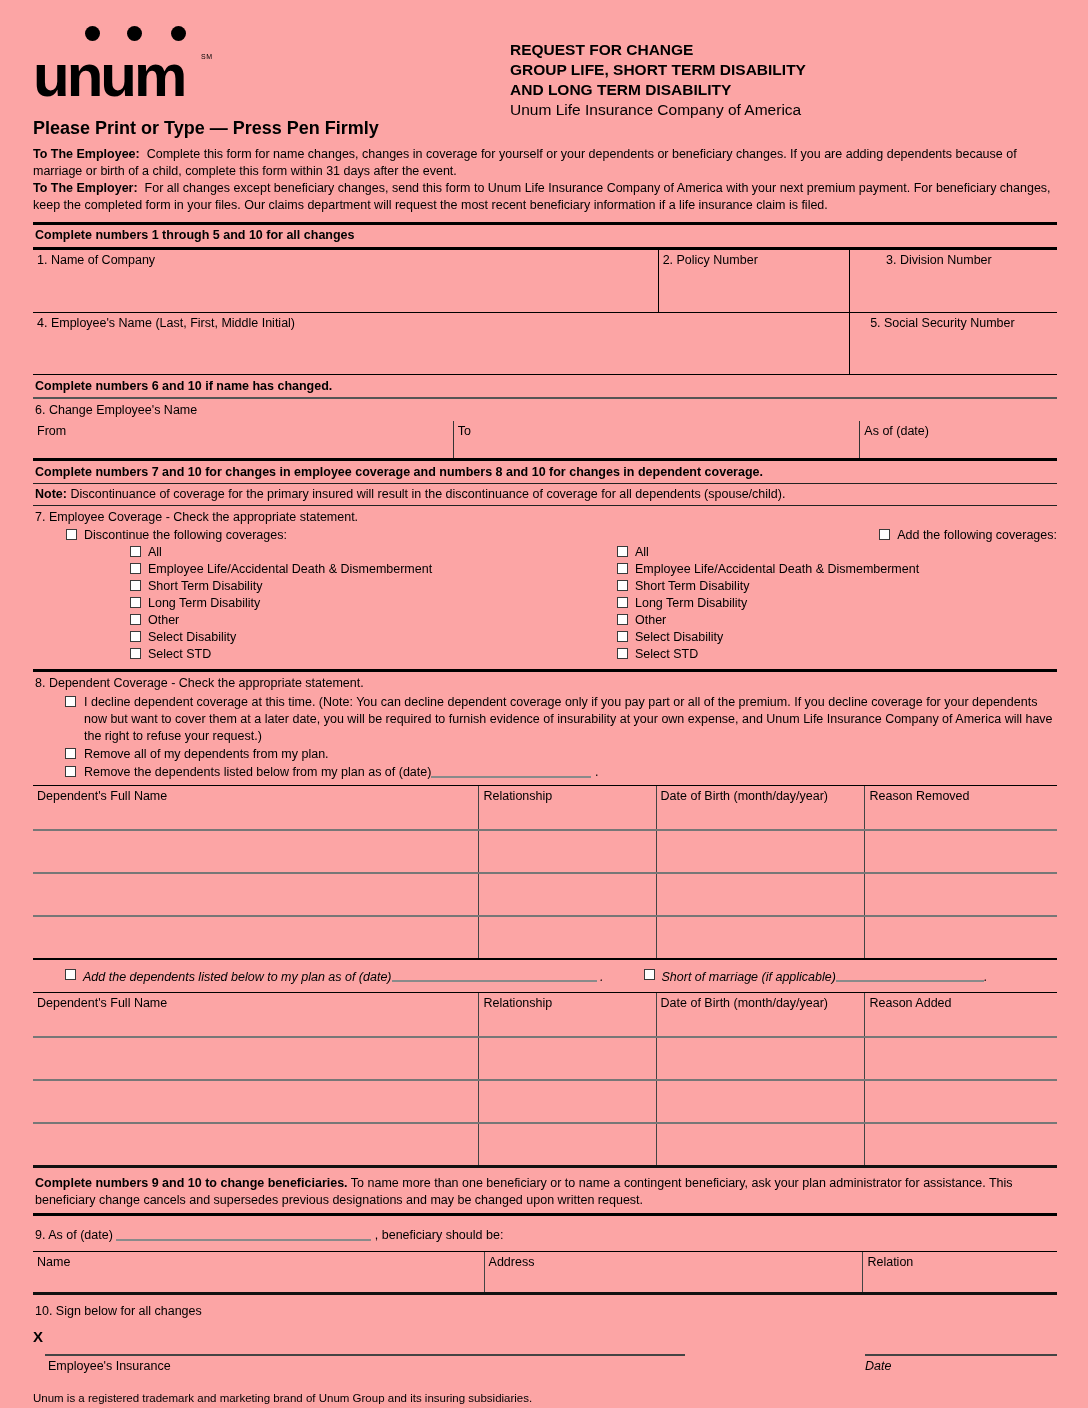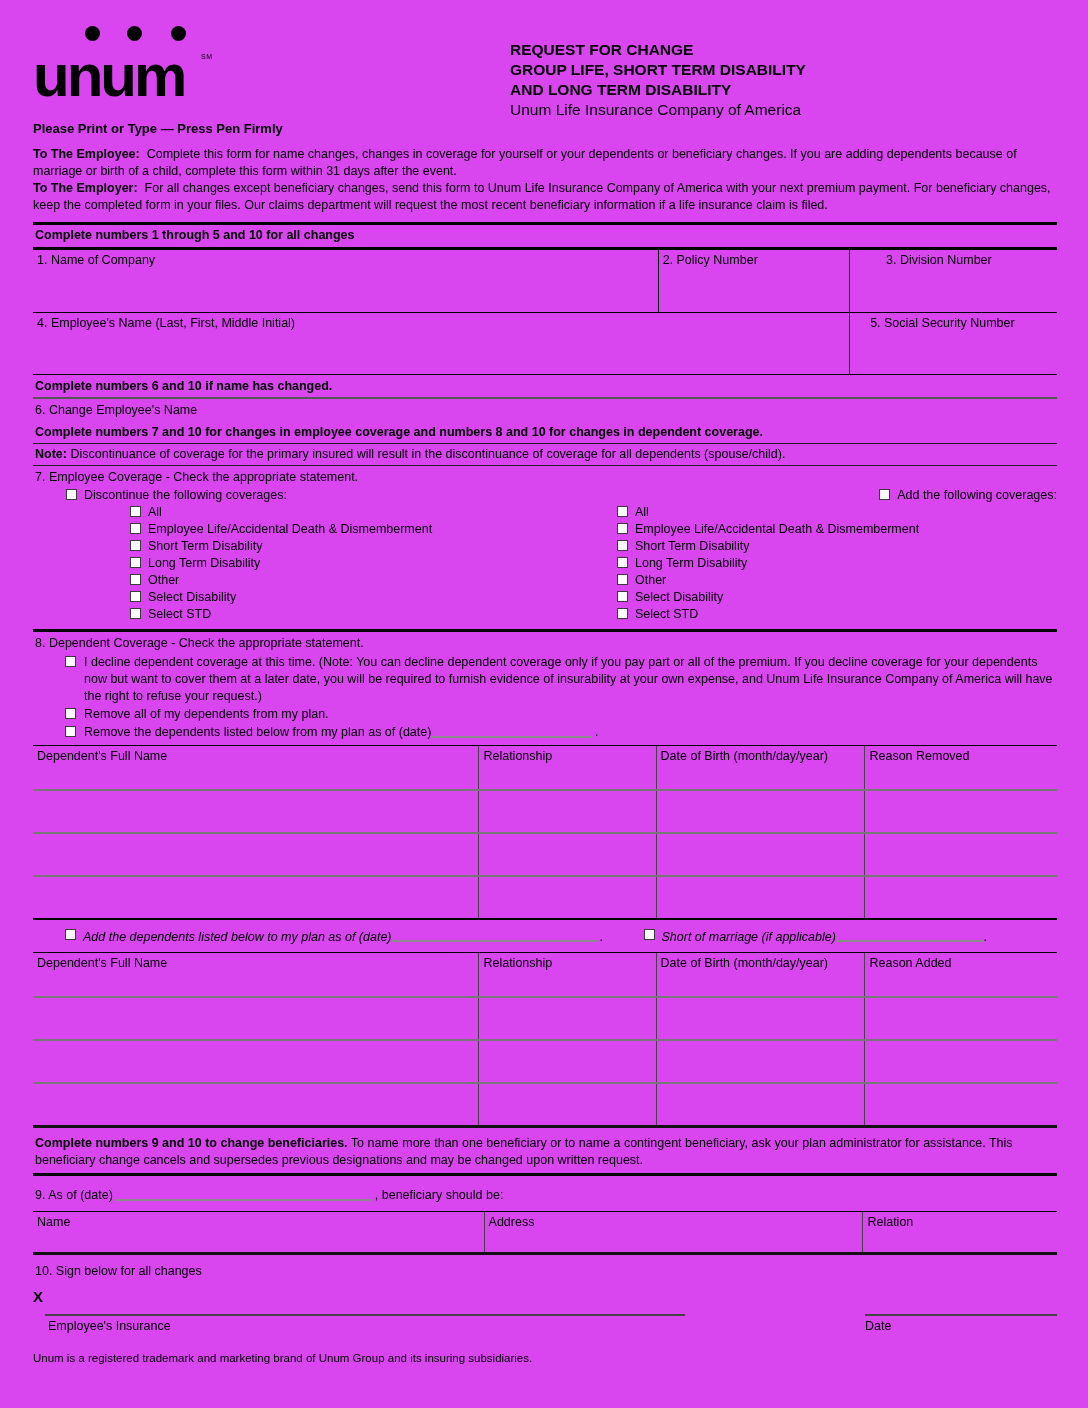--- a/index.html
+++ b/index.html
@@ -1,21 +1,21 @@
 <!DOCTYPE html>
 <html><head>
 <meta charset="utf-8">
 <style>
   * { margin: 0; padding: 0; box-sizing: border-box; }
   html, body { background: #ffffff; }
   .page {
     position: relative;
     width: 1088px; height: 1408px;
     margin: 0 auto;
-    background: #d946ef;
+    background: #fca5a5;
     color: #000;
     font-family: "Liberation Sans", "DejaVu Sans", sans-serif;
     font-size: 12.5px;
     line-height: 17px;
     padding: 24px 31px 0 33px;
     overflow: hidden;
   }
   .bold { font-weight: bold; }
 
   
@@ -24,21 +24,21 @@
   .logo-text {
     font-weight: bold; font-size: 60px; letter-spacing: -3px;
     line-height: 60px; margin-top: 22px; display: inline-block;
   }
   .logo-dot { position: absolute; width: 15px; height: 15px; border-radius: 50%; background: #000; top: 2px; }
   .dot1 { left: 52px; } .dot2 { left: 94px; } .dot3 { left: 138px; }
   .logo-sm { position: absolute; left: 168px; top: 24px; font-size: 7px; letter-spacing: 0.5px; }
   .title-block { position: absolute; left: 477px; top: 16px; }
   .title-line { font-weight: bold; font-size: 15.5px; line-height: 20px; }
   .company-line { font-size: 15.5px; line-height: 20px; }
-  .tagline { font-weight: bold; font-size: 13px; margin-top: 0px; }
+  .tagline { font-weight: bold; font-size: 18px; margin-top: 0px; }
 
   
   .intro { margin-top: 9px; }
   .intro p { margin: 0; }
 
   
   .bar-all {
     margin-top: 8px; border-top: 3px solid #000; border-bottom: 3px solid #000;
     font-weight: bold; padding: 2px 2px 3px;
   }
@@ -111,21 +111,21 @@
   .bcell { padding: 2px 4px; }
   .bcell + .bcell { border-left: 1px solid #444; }
 
   
   .s10-title { padding: 8px 2px 2px; }
   .sig-block { position: relative; height: 58px; margin-top: 6px; }
   .x-mark { position: absolute; left: 0; top: 0; font-weight: bold; font-size: 15px; }
   .sig-line { position: absolute; left: 12px; width: 640px; top: 26px; border-bottom: 2px solid #444; }
   .sig-label { position: absolute; left: 15px; top: 30px; }
   .date-line { position: absolute; left: 832px; width: 192px; top: 26px; border-bottom: 2px solid #444; }
-  .date-label { position: absolute; left: 832px; top: 30px; }
+  .date-label { position: absolute; left: 832px; top: 30px; font-style: italic; }
 
   .trademark { font-size: 11.5px; margin-top: 4px; }
 </style>
 </head>
 <body>
 
 <div class="page">
 
   <div class="header">
     <div class="logo-wrap">
@@ -158,20 +158,25 @@
   </div>
 
   <div class="frow rowB">
     <div class="fcell fb1"><span>4. Employee's Name (Last, First, Middle Initial)</span></div>
     <div class="fcell fb2"><span>5. Social Security Number</span></div>
   </div>
 
   <div class="bar-plain">Complete numbers 6 and 10 if name has changed.</div>
   <div class="rule-med"></div>
   <div class="s6-title">6. Change Employee's Name</div>
+  <div class="s6-row">
+    <div class="s6c s61"><span>From</span></div>
+    <div class="s6c s62"><span>To</span></div>
+    <div class="s6c s63"><span>As of (date)</span></div>
+  </div>
 
   <div class="bar-plain">Complete numbers 7 and 10 for changes in employee coverage and numbers 8 and 10 for changes in dependent coverage.</div>
   <div class="rule-thin"></div>
   <div class="note-line"><span class="bold">Note:</span> <span>Discontinuance of coverage for the primary insured will result in the discontinuance of coverage for all dependents (spouse/child).</span></div>
   <div class="rule-thin"></div>
 
   <div class="s7-title">7. Employee Coverage - Check the appropriate statement.</div>
   <div class="s7-cols">
     <div class="s7-col">
       <div class="s7-head-l">

